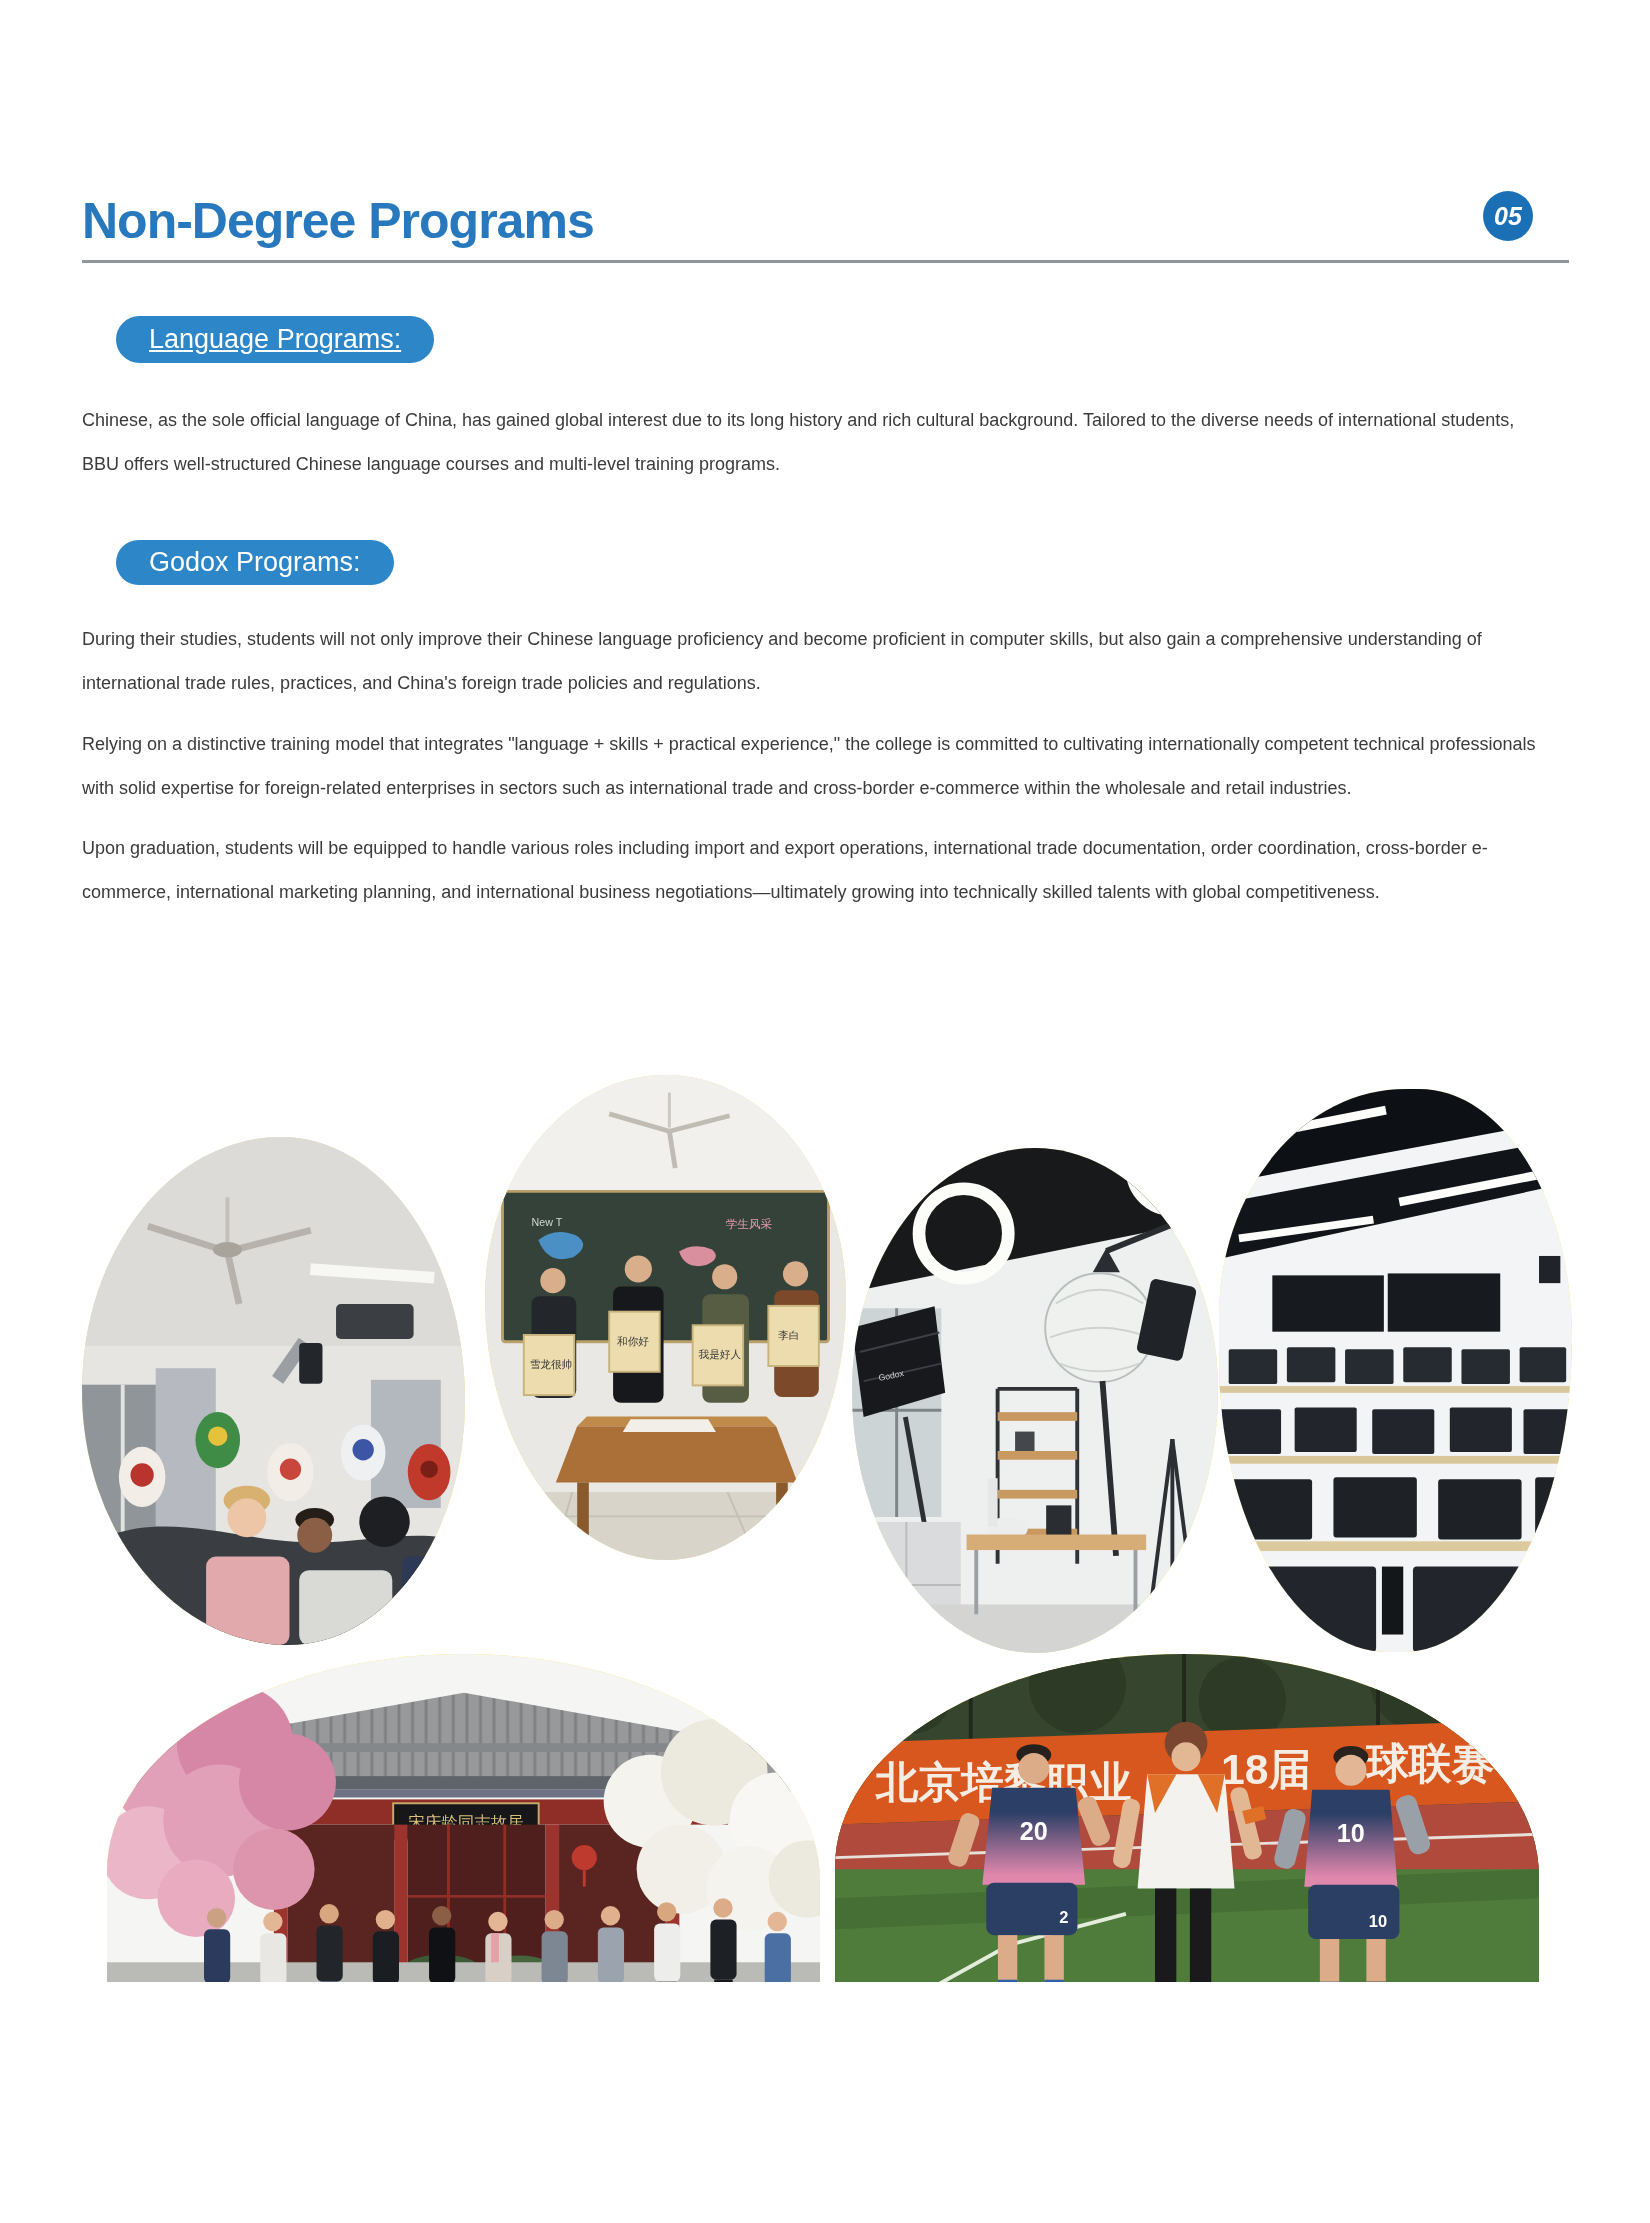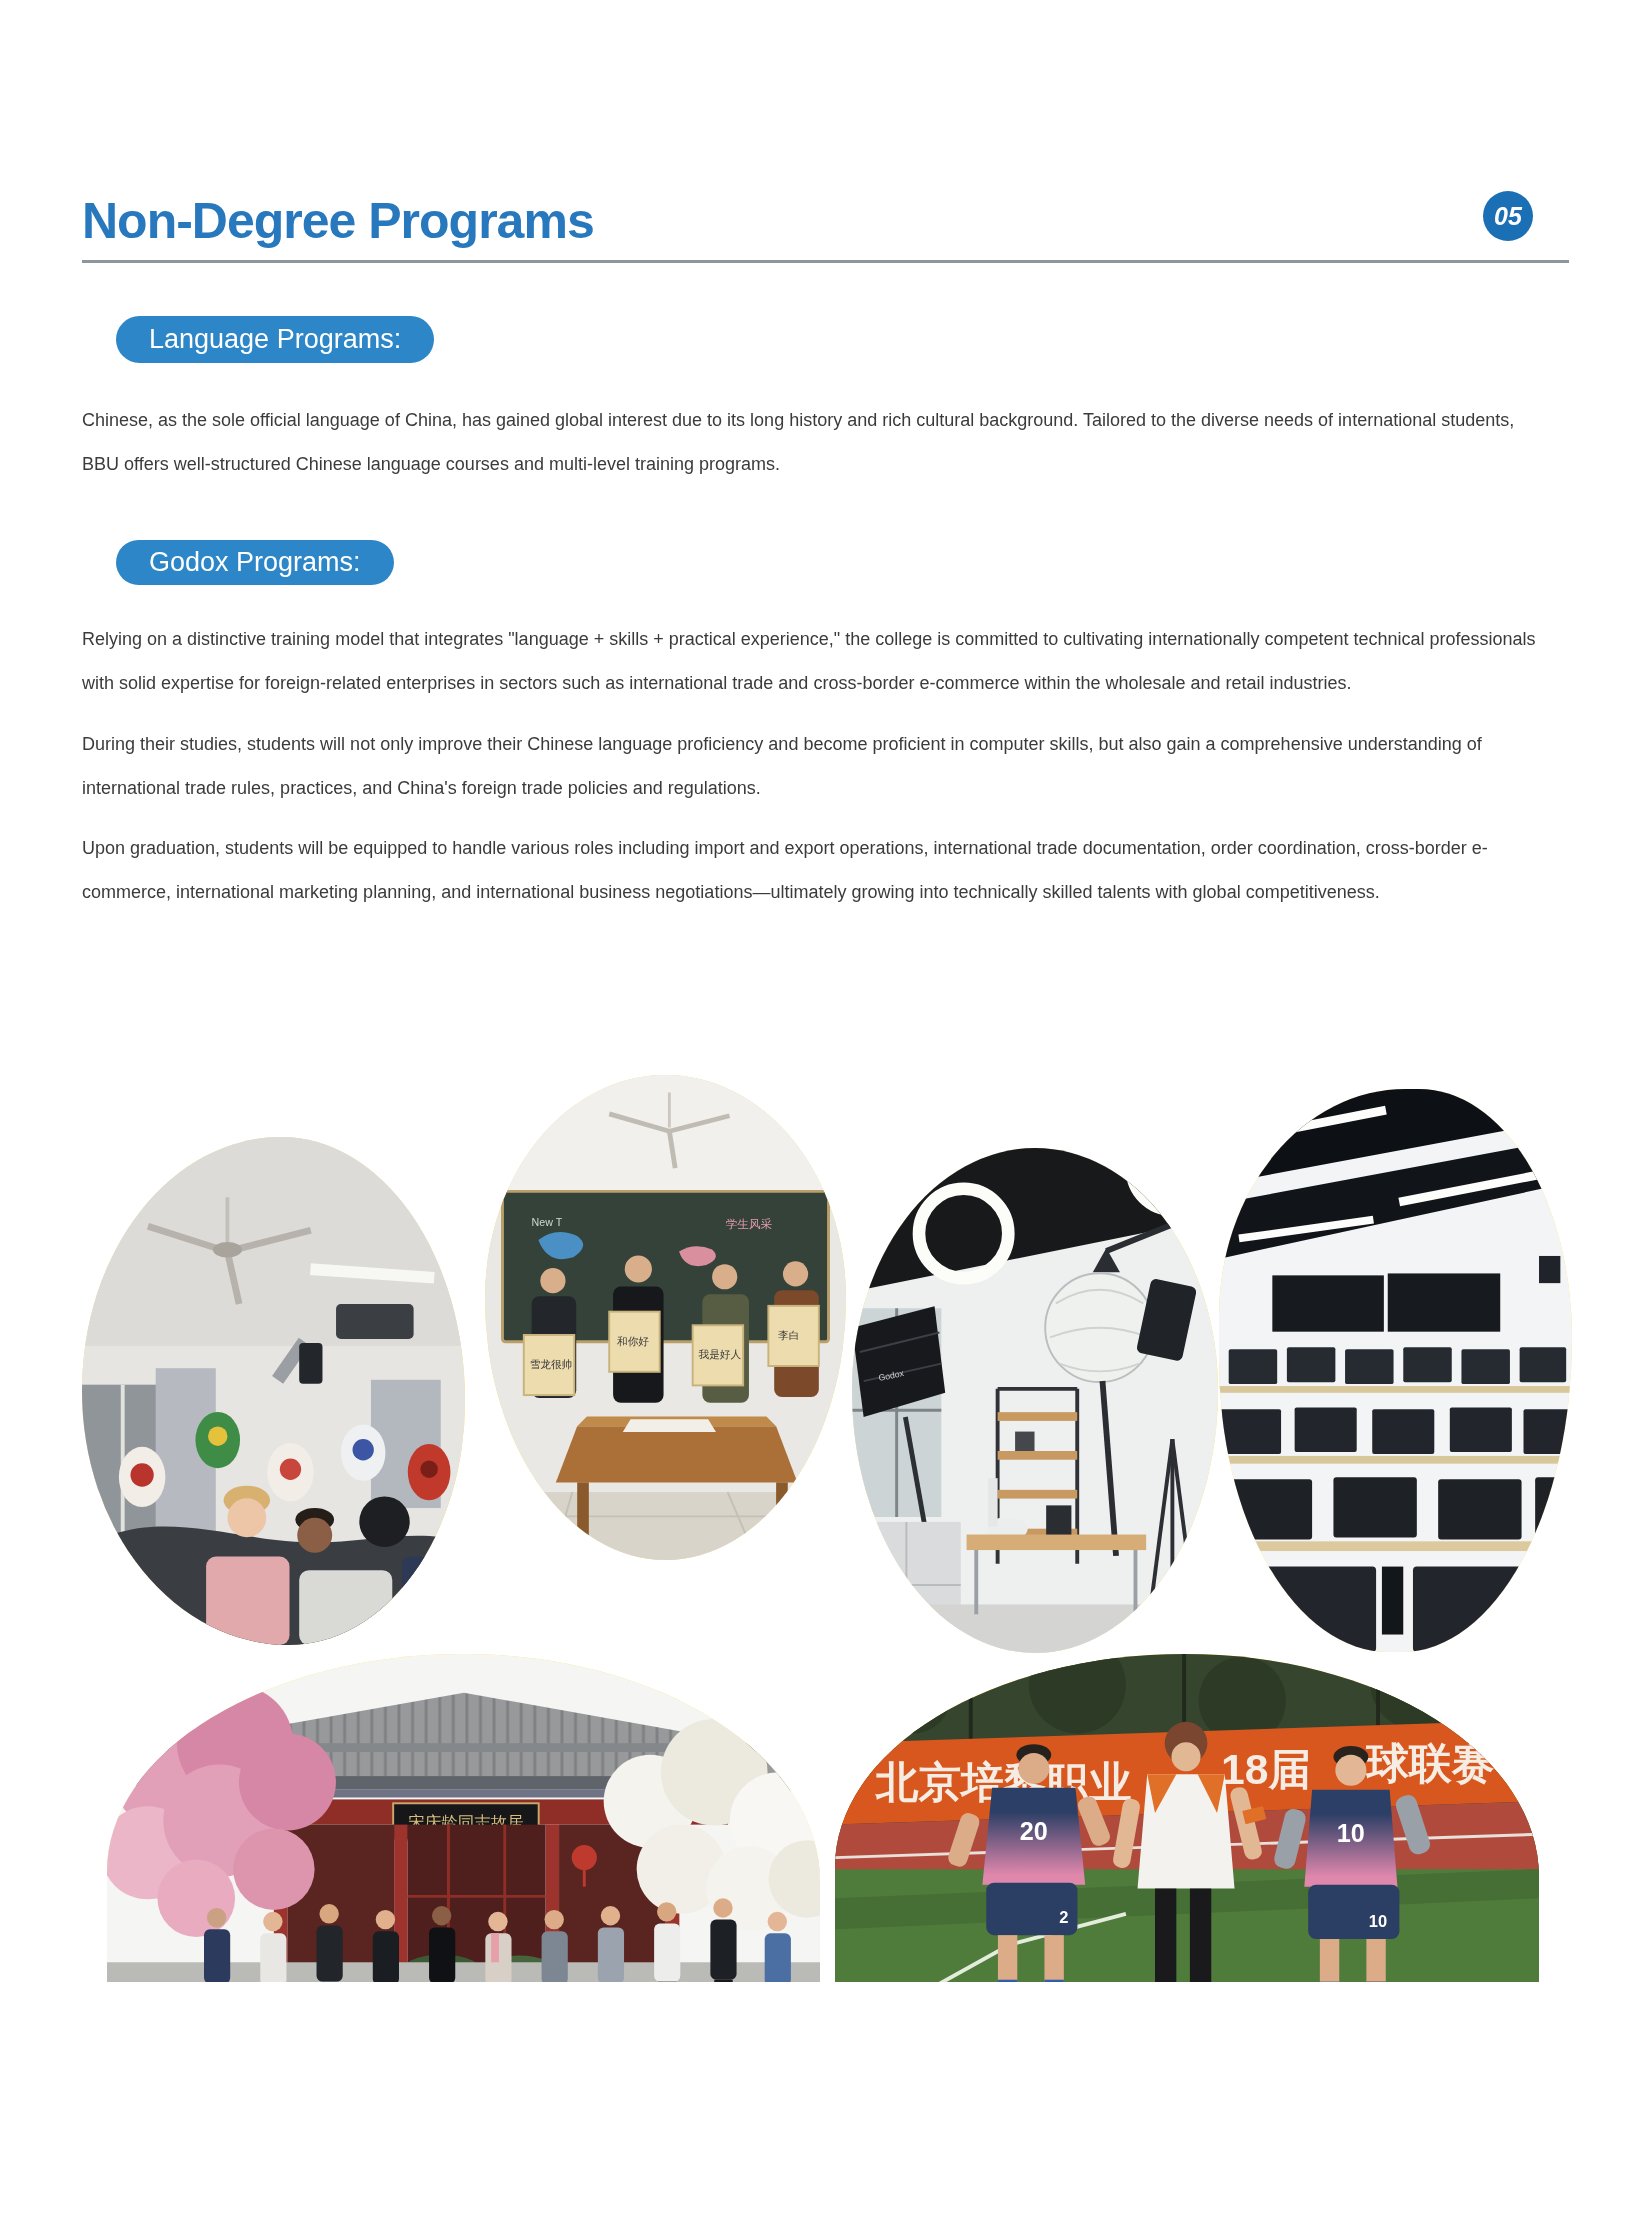--- a/index.html
+++ b/index.html
@@ -8,21 +8,21 @@
   
   .title{position:absolute;left:82px;top:192px;font-size:50px;font-weight:bold;
          color:#2878BE;letter-spacing:-1px;white-space:nowrap;}
   .title-rule{position:absolute;left:82px;top:260px;width:1487px;height:2.9px;background:#8f969b;}
   .page-badge{position:absolute;left:1483px;top:191px;width:50px;height:50px;border-radius:50%;
          background:#1B6FB4;color:#fff;font-size:25px;font-weight:bold;display:flex;
          align-items:center;justify-content:center;font-style:italic;}
   
   .pill{position:absolute;left:116px;height:47px;line-height:47px;padding:0 33px;
         background:#2C86C7;color:#fff;font-size:27px;border-radius:25px;white-space:nowrap;}
-  .pill.lang{top:316px;}
+  .pill.lang{top:316px;text-decoration:underline;}
   .pill.skill{top:540px;height:45px;line-height:45px;}
   
   .para{position:absolute;left:82px;width:1470px;font-size:18px;line-height:44px;color:#3b3b3b;}
   .para p{margin:0 0 16.5px 0;}
   .para.first{top:398px;}
   .para.stack{top:617px;}
   
   .photo{position:absolute;overflow:hidden;background:#fde047;}
   .photo svg{display:block;width:100%;height:100%;}
   .ph-masks{left:82px;top:1137px;width:383px;height:508px;
@@ -49,22 +49,22 @@
   <div class="page-badge">05</div>
   <div class="title-rule"></div>
 
   <div class="pill lang">Language Programs:</div>
   <div class="para first">
     <p>Chinese, as the sole official language of China, has gained global interest due to its long history and rich cultural background. Tailored to the diverse needs of international students, BBU offers well-structured Chinese language courses and multi-level training programs.</p>
   </div>
 
   <div class="pill skill">Godox Programs:</div>
   <div class="para stack">
+    <p>During their studies, students will not only improve their Chinese language proficiency and become proficient in computer skills, but also gain a comprehensive understanding of international trade rules, practices, and China's foreign trade policies and regulations.</p>
     <p>Relying on a distinctive training model that integrates "language + skills + practical experience," the college is committed to cultivating internationally competent technical professionals with solid expertise for foreign-related enterprises in sectors such as international trade and cross-border e-commerce within the wholesale and retail industries.</p>
-    <p>During their studies, students will not only improve their Chinese language proficiency and become proficient in computer skills, but also gain a comprehensive understanding of international trade rules, practices, and China's foreign trade policies and regulations.</p>
     <p>Upon graduation, students will be equipped to handle various roles including import and export operations, international trade documentation, order coordination, cross-border e-commerce, international marketing planning, and international business negotiations—ultimately growing into technically skilled talents with global competitiveness.</p>
   </div>
 
   <div class="photo ph-masks">
     <svg viewBox="0 0 395 523" preserveAspectRatio="none">
       <rect x="0" y="0" width="395" height="523" fill="#e6e5e2"></rect>
       <rect x="0" y="0" width="395" height="215" fill="#dcdbd7"></rect>
       <g stroke="#b7b3ac" stroke-width="7">
         <line x1="150" y1="118" x2="68" y2="92"></line>
           <line x1="150" y1="118" x2="236" y2="96"></line>

